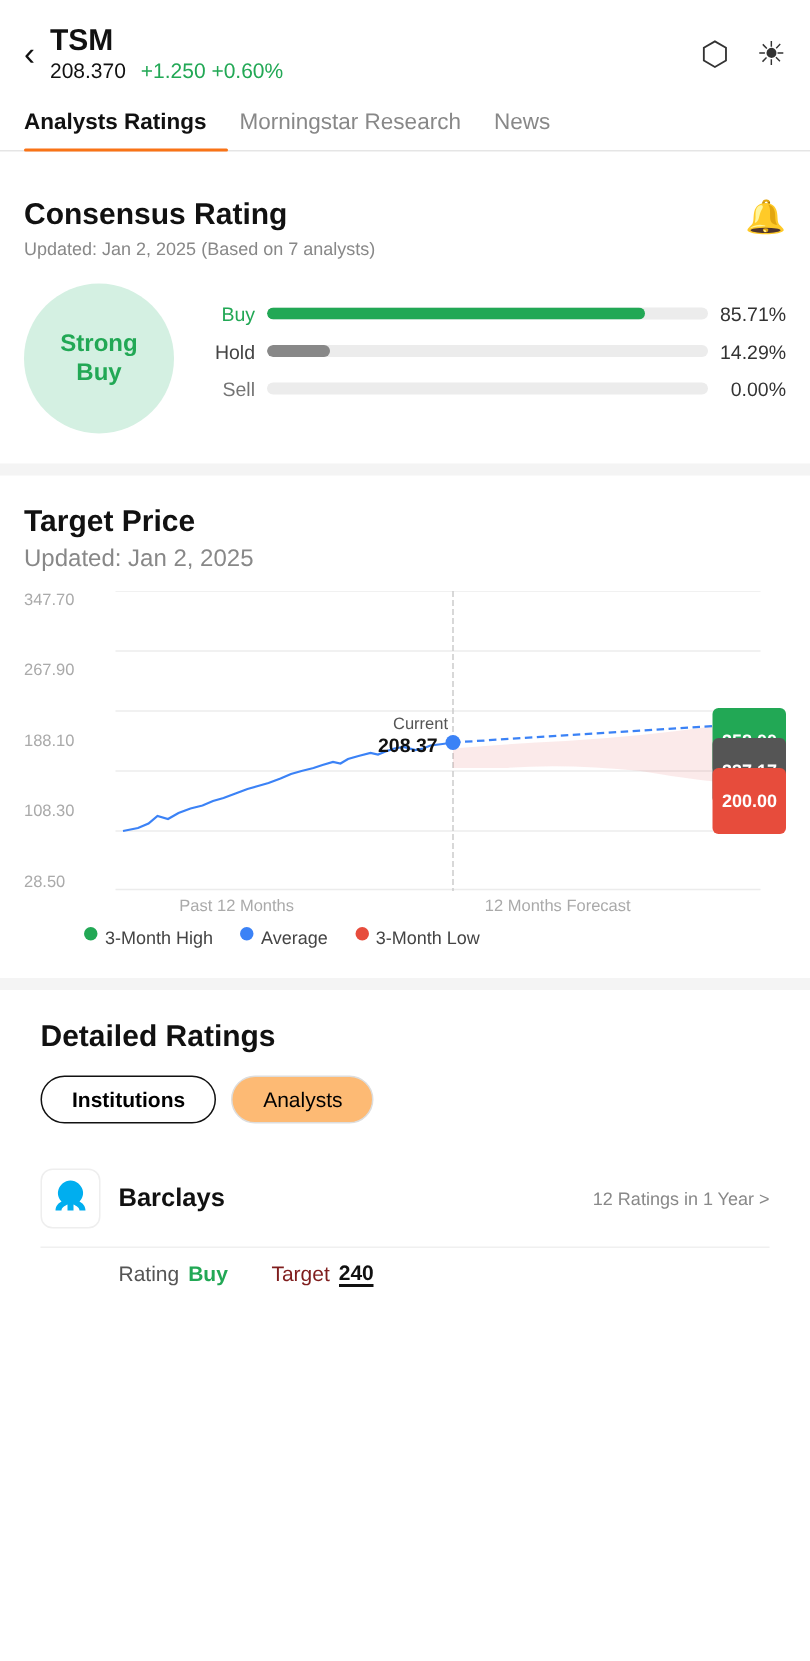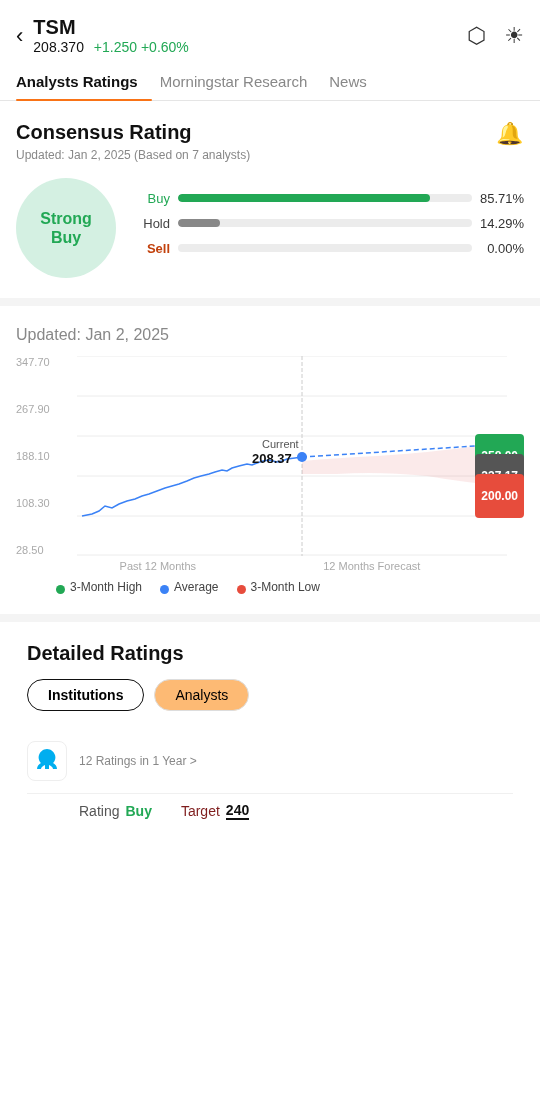--- a/index.html
+++ b/index.html
@@ -123,21 +123,21 @@
       gap: 8px;
     }
     .bar-label {
       width: 34px;
       font-size: 13px;
       text-align: right;
       flex-shrink: 0;
     }
     .bar-label.buy { color: #22a855; }
     .bar-label.hold { color: #444; }
-    .bar-label.sell { color: #c2410c; font-weight: bold; }
+    .bar-label.sell { color: #737373; }
     .bar-track {
       flex: 1;
       height: 8px;
       background: #ececec;
       border-radius: 4px;
       overflow: hidden;
     }
     .bar-fill {
       height: 100%;
       border-radius: 4px;
@@ -152,20 +152,21 @@
       color: #333;
       flex-shrink: 0;
     }
 
     
     .bell-icon { font-size: 22px; color: #555; cursor: pointer; }
     .consensus-header {
       display: flex;
       justify-content: space-between;
       align-items: flex-start;
+      margin-top: 11px;
     }
 
     
     .chart-section { padding: 20px 16px; border-bottom: 8px solid #f4f4f4; }
     .chart-section .section-title { font-size: 20px; font-weight: 700; }
     .chart-subtitle { font-size: 16px; color: #888; margin-bottom: 12px; }
     .y-label { font-size: 11px; color: #aaa; }
 
     .chart-x-labels {
       display: flex;
@@ -190,21 +191,21 @@
 
     
     .chart-legend {
       display: flex;
       gap: 18px;
       padding: 8px 0 0 40px;
       flex-wrap: wrap;
     }
     .legend-item {
       display: flex;
-      align-items: flex-end;
+      align-items: flex-start;
       gap: 5px;
       font-size: 12px;
       color: #444;
     }
     .legend-dot {
       width: 9px;
       height: 9px;
       border-radius: 50%;
     }
     .legend-dot.green { background: #22a855; }
@@ -336,20 +337,21 @@
         <div class="bar-track">
           <div class="bar-fill sell" style="width: 0%"></div>
         </div>
         <span class="bar-pct">0.00%</span>
       </div>
     </div>
   </div>
 </div>
 
 <div class="chart-section">
+  <div class="section-title">Target Price</div>
   <div class="chart-subtitle">Updated: Jan 2, 2025</div>
 
   <div style="display:flex; gap:0; position:relative;">
 
     <div style="display:flex; flex-direction:column; justify-content:space-between; width:44px; height:200px; padding: 0 4px 0 0;">
       <span class="y-label" style="font-size:11px;color:#aaa;">347.70</span>
       <span class="y-label" style="font-size:11px;color:#aaa;">267.90</span>
       <span class="y-label" style="font-size:11px;color:#aaa;">188.10</span>
       <span class="y-label" style="font-size:11px;color:#aaa;">108.30</span>
       <span class="y-label" style="font-size:11px;color:#aaa;">28.50</span>
@@ -427,20 +429,21 @@
   </div>
 
   <div>
     <div class="institution-row">
       <div class="inst-logo">
 
         <svg width="28" height="28" viewBox="0 0 28 28">
           <path d="M14 2 C10 2 7 5 6 8 C5 11 6 14 8 16 C6 17 4 19 4 22 L8 22 C8 20 10 19 12 18 L12 22 L16 22 L16 18 C18 19 20 20 20 22 L24 22 C24 19 22 17 20 16 C22 14 23 11 22 8 C21 5 18 2 14 2 Z" fill="#00AEEF"></path>
         </svg>
       </div>
+      <div class="inst-name">Barclays</div>
       <div class="inst-ratings" style="color:#888;font-size:12px;cursor:pointer;">12 Ratings in 1 Year &gt;</div>
     </div>
     <div class="rating-row">
       <span class="rating-label">Rating</span>
       <span class="rating-value">Buy</span>
       <span class="target-label">Target</span>
       <span class="target-value">
         <span class="target-underline">240</span>
       </span>
     </div>

